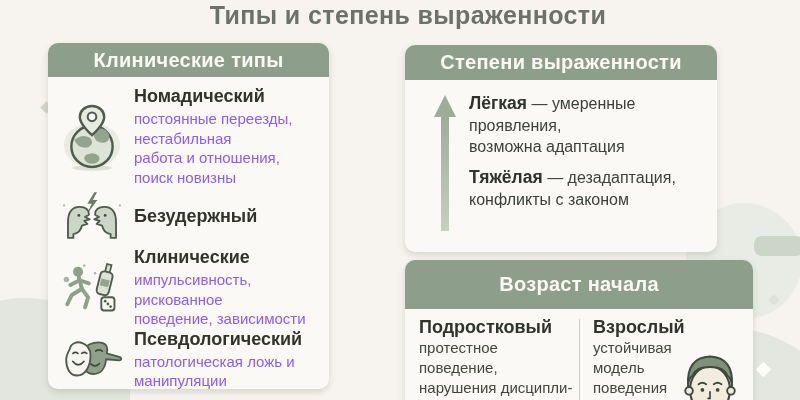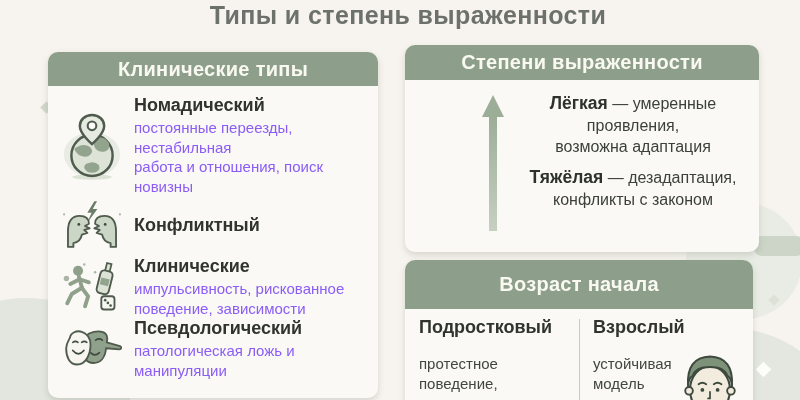--- a/index.html
+++ b/index.html
@@ -20,46 +20,46 @@
   .title{position:absolute;top:1px;left:8px;width:100%;text-align:center;font-size:25px;
          font-weight:600;color:#6c716c;letter-spacing:.4px;z-index:2;}
 
   .card{position:absolute;background:#faf9f6;border-radius:10px;z-index:1;
         box-shadow:0 3px 6px rgba(100,110,95,.22);}
   .card-header{height:34px;background:#8d9f8a;border-radius:10px 10px 0 0;display:flex;
                align-items:center;justify-content:center;color:#f9f9f2;font-size:20px;
                font-weight:bold;letter-spacing:.3px;}
 
   
-  .card-clinical{left:48px;top:52px;width:330px;height:346px;}
+  .card-clinical{left:48px;top:43px;width:281px;height:346px;}
   .clinical-body{display:flex;flex-direction:column;justify-content:space-between;
                  padding:9px 12px 10px 12px;height:293px;box-sizing:border-box;}
   .type-row{display:flex;align-items:center;gap:10px;}
   .type-icon{width:64px;flex:0 0 64px;display:flex;justify-content:center;align-items:center;}
   .type-name{font-size:18px;font-weight:bold;color:#30342d;margin-bottom:2px;}
   .type-desc{font-size:15px;color:#8b5cf6;line-height:1.3;white-space:pre-line;}
 
   
-  .card-severity{left:405px;top:45px;width:354px;height:207px;text-align:center;}
+  .card-severity{left:405px;top:45px;width:312px;height:207px;}
   .card-severity .card-header{height:35px;}
-  .severity-body{position:relative;padding:12px 10px 0 64px;box-sizing:border-box;margin-left:48px;}
+  .severity-body{position:relative;padding:12px 10px 0 64px;box-sizing:border-box;}
   .sev-arrow{position:absolute;left:29px;top:15px;}
   .sev-item{margin-bottom:9px;font-size:16px;color:#3c403a;line-height:1.32;}
   .sev-name{font-size:17.5px;font-weight:bold;color:#2e322c;}
   .sev-desc{white-space:pre-line;}
 
   
   .card-age{left:405px;top:260px;width:348px;height:150px;border-radius:10px 10px 0 0;}
   .card-age .card-header{height:49px;}
   .age-body{position:relative;height:115px;}
   .age-col{position:absolute;top:8px;}
   .age-col-teen{left:14px;width:160px;}
   .age-col-adult{left:188px;width:130px;}
   .age-divider{position:absolute;left:174px;top:10px;bottom:0;width:1px;background:#c7cdc3;}
-  .age-name{font-size:18px;font-weight:bold;color:#30342d;margin-bottom:16px;}
+  .age-name{font-size:18px;font-weight:bold;color:#30342d;margin-bottom:0;}
   .age-desc{font-size:15px;color:#42463f;line-height:1.32;white-space:pre-line;}
   .man-wrap{position:absolute;right:0px;bottom:-8px;}
 </style>
 </head>
 <body>
 
 <div class="stage">
 
   <div class="blob blob-left"></div>
   <div class="blob blob-circle"></div>
@@ -103,21 +103,21 @@
               <path d="M9 60 L9 40 Q9 20 24 20 Q36 20 36 30 L31 33 L37 36 L30 38 L34 42 L27 44 Q25 54 16 55 L16 60 Z"></path>
               <path d="M71 60 L71 40 Q71 20 56 20 Q44 20 44 30 L49 33 L43 36 L50 38 L46 42 L53 44 Q55 54 64 55 L64 60 Z"></path>
             </g>
             <circle cx="23" cy="31" r="1.8" fill="#3f4a3e"></circle>
             <circle cx="57" cy="31" r="1.8" fill="#3f4a3e"></circle>
             <circle cx="4" cy="18" r="1.4" fill="#aab5a5"></circle>
             <circle cx="76" cy="18" r="1.4" fill="#aab5a5"></circle>
           </svg>
         </span>
         <div>
-          <div class="type-name">Конфликтный</div>
+          <div class="type-name">Безудержный</div>
         </div>
       </div>
 
       <div class="type-row">
         <span class="type-icon">
           <svg width="62" height="60" viewBox="0 0 80 66">
             <circle cx="7" cy="22" r="3.5" fill="#aab5a5"></circle>
             <circle cx="30" cy="4" r="1.6" fill="#aab5a5"></circle>
             <circle cx="44" cy="14" r="1.6" fill="#aab5a5"></circle>
             <circle cx="22" cy="12" r="6.5" fill="#8fa08b"></circle>

